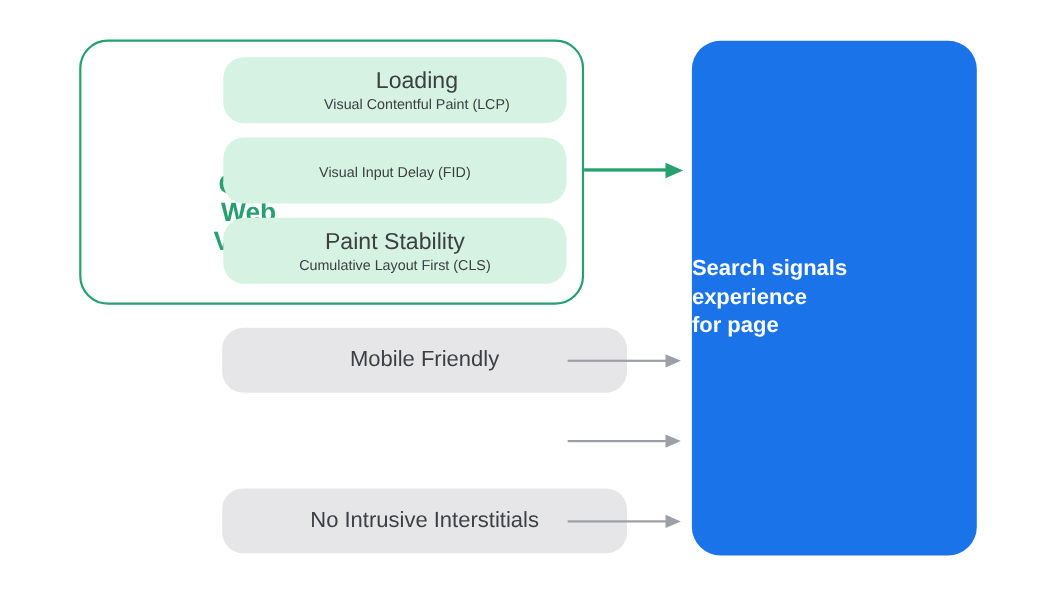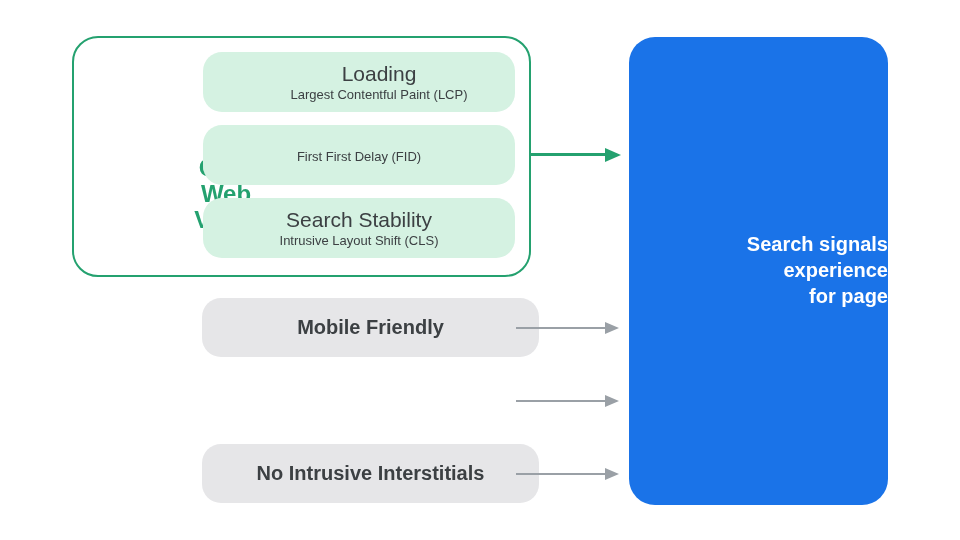--- a/index.html
+++ b/index.html
@@ -65,29 +65,28 @@
     margin-top:2px;
   }
   .pill-1{top:52px;padding-left:40px;}
   .pill-2{top:125px;}
   .pill-3{top:198px;}
 
   
   .signal-pill{
     position:absolute;
     left:202px;
-    width:337px;height:59px;
+    width:368px;height:59px;
     border-radius:19px;
     background:var(--gray-box);
     display:flex;
     align-items:center;
     justify-content:center;
     color:var(--text-dark);
     font-size:20px;
-    font-weight:bold;
   }
   .signal-1{top:298px;}
   .signal-2{top:371px;}
   .signal-3{top:444px;}
 
   
   .arrow{position:absolute;}
   .arrow .arrow-line{position:absolute;left:0;top:0;height:2px;}
   .arrow .arrow-head{position:absolute;width:0;height:0;}
 
@@ -115,46 +114,46 @@
   .result-box{
     position:absolute;
     left:629px;top:37px;
     width:259px;height:468px;
     border-radius:26px;
     background:var(--blue);
   }
   .result-text{
     position:absolute;
     left:0;right:0;top:194px;
-    text-align:right;
+    text-align:left;
     color:var(--white);
     font-size:20px;
     font-weight:bold;
     line-height:26px;
   }
 </style>
 </head>
 <body>
 
 <div class="canvas">
 
   <div class="cwv-group">
     <div class="cwv-label">Core Web Vitals</div>
   </div>
 
   <div class="pill pill-1">
     <div class="pill-title">Loading</div>
-    <div class="pill-subtitle">Largest Contentful Paint (LCP)</div>
+    <div class="pill-subtitle">Visual Contentful Paint (LCP)</div>
   </div>
   <div class="pill pill-2">
-    <div class="pill-subtitle">First First Delay (FID)</div>
+    <div class="pill-subtitle">Visual Input Delay (FID)</div>
   </div>
   <div class="pill pill-3">
-    <div class="pill-title">Search Stability</div>
-    <div class="pill-subtitle">Intrusive Layout Shift (CLS)</div>
+    <div class="pill-title">Paint Stability</div>
+    <div class="pill-subtitle">Cumulative Layout First (CLS)</div>
   </div>
 
   <div class="arrow arrow-green">
     <div class="arrow-line"></div>
     <div class="arrow-head"></div>
   </div>
 
   <div class="signal-pill signal-1">
     <span>Mobile Friendly</span>
   </div>

